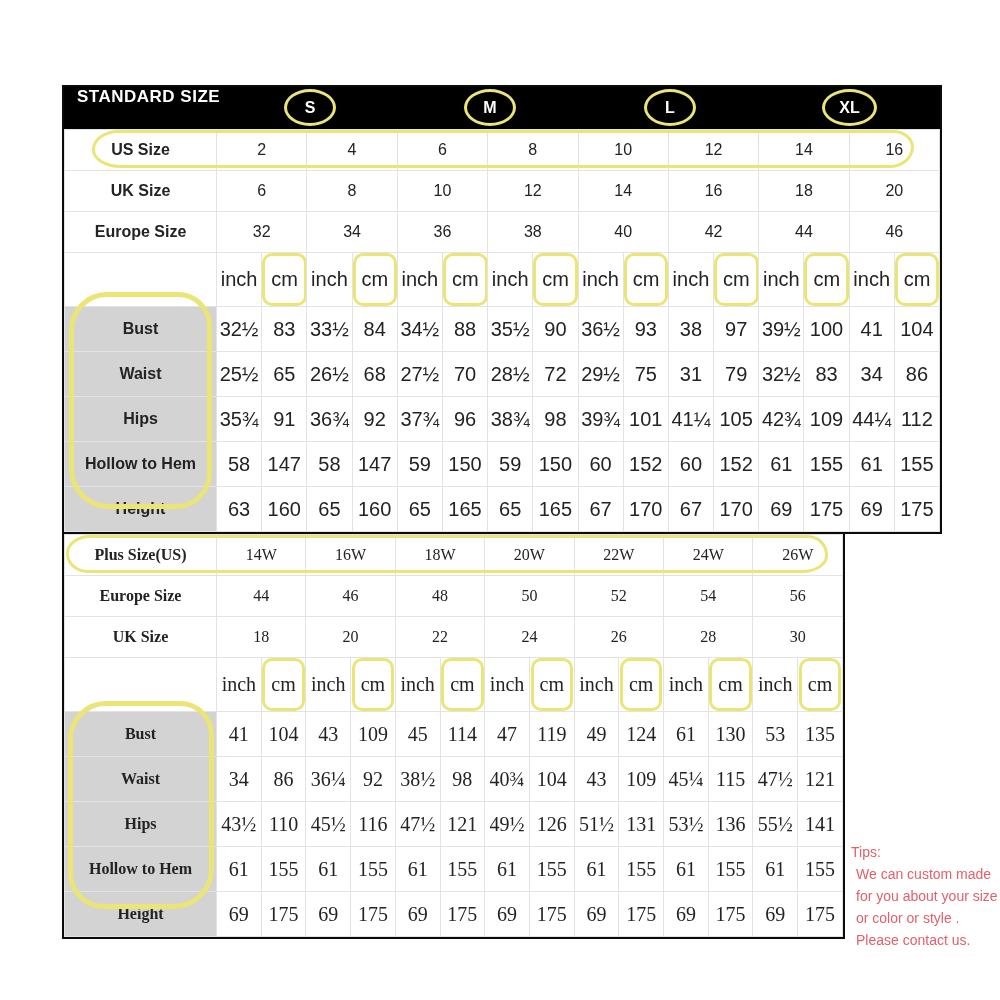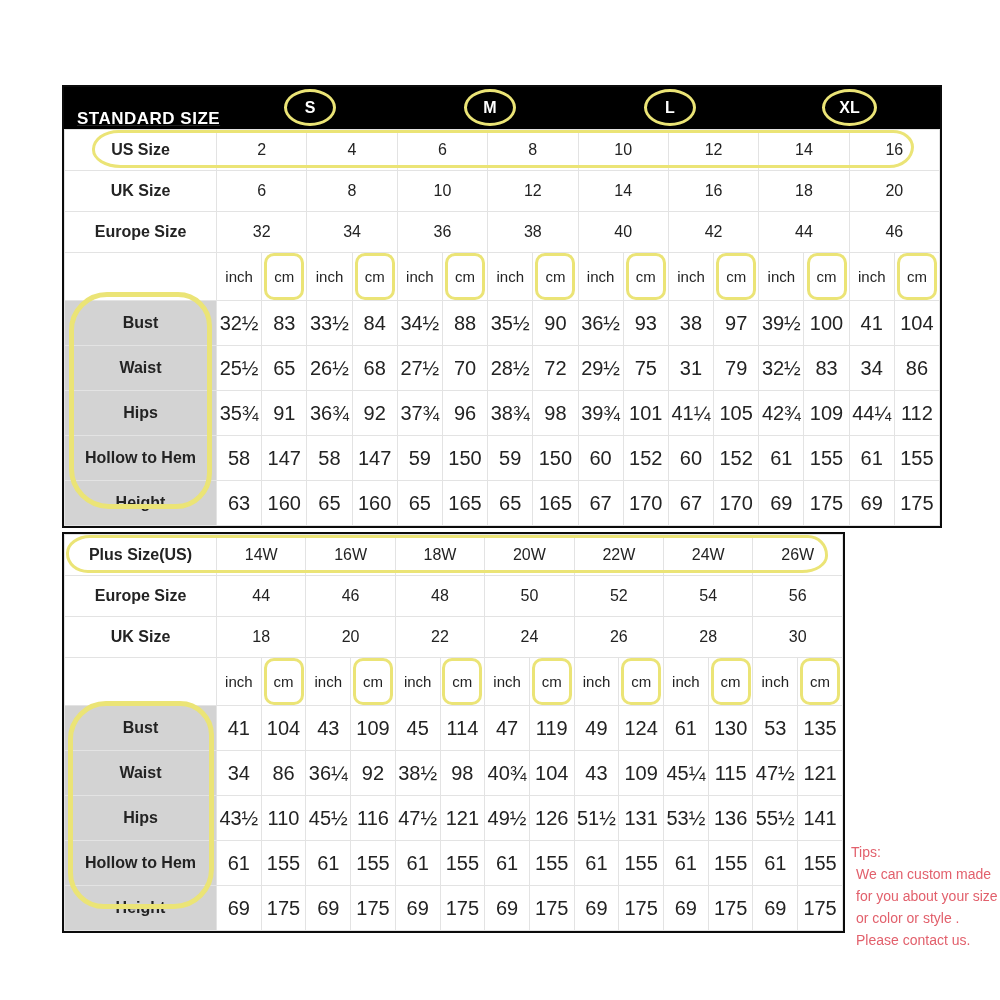--- a/index.html
+++ b/index.html
@@ -3,40 +3,40 @@
 <meta charset="utf-8">
 <style>
   html,body{margin:0;padding:0;background:#ffffff;}
   #canvas{
     position:relative;width:1000px;height:1000px;background:#ffffff;
     overflow:hidden;font-family:"Liberation Sans", sans-serif;color:#222;
   }
   
   .tbl-wrap{position:absolute;background:#fff;border:2px solid #0b0b0b;box-sizing:border-box;}
   #std-wrap{left:62px;top:85px;width:880px;}
-  #plus-wrap{left:62px;top:532px;width:783px;}
+  #plus-wrap{left:62px;top:532px;width:783px;font-family:Liberation Serif, serif;}
   
-  #std-header{height:42px;background:var(--header-bg,#000);position:relative;display:flex;align-items:flex-end;text-decoration:underline;}
+  #std-header{height:42px;background:var(--header-bg,#000);position:relative;display:flex;align-items:flex-start;}
   #std-title{color:#ffffff;font-weight:bold;font-size:17px;padding-left:13px;letter-spacing:.5px;}
   .size-badge{
     position:absolute;top:2px;width:52px;height:37px;box-sizing:border-box;
     border:3px solid var(--annotation,#ece66f);border-radius:50%;
     display:flex;align-items:center;justify-content:center;
     color:#fff;font-weight:bold;font-size:16px;
   }
   #badge-s{left:220px;} #badge-m{left:400px;} #badge-l{left:580px;}
   #badge-xl{left:758px;width:55px;}
   
   table.size-table{width:100%;border-collapse:collapse;table-layout:fixed;background:#fff;}
   table.size-table td{
     border:1px solid #e3e3e3;text-align:center;vertical-align:middle;
     padding:0;overflow:hidden;white-space:nowrap;color:#232323;
   }
   .row-size td{height:40px;font-size:16px;}
-  .row-units td{height:43px;font-size:15px;color:#2e2e2e;}
+  .row-units td{height:43px;font-size:20px;color:#2e2e2e;}
   .row-measure td{height:44px;font-size:20px;color:#2a2a2a;}
   td.label-cell{font-weight:bold;font-size:16px;color:#111;margin-top:36px;}
   td.measure-label{background:var(--label-cell-bg,#d3d3d3);}
   .cm-ring{
     display:inline-block;min-width:22px;padding:12px 6px;
     border:3px solid var(--annotation,#ece66f);border-radius:10px;
   }
   
   .ann{position:absolute;border:3px solid var(--annotation,#ece66f);pointer-events:none;box-sizing:border-box;}
   #ann-us-row{left:92px;top:130px;width:822px;height:38px;border-radius:28px 22px 26px 30px / 20px 18px 22px 19px;}

